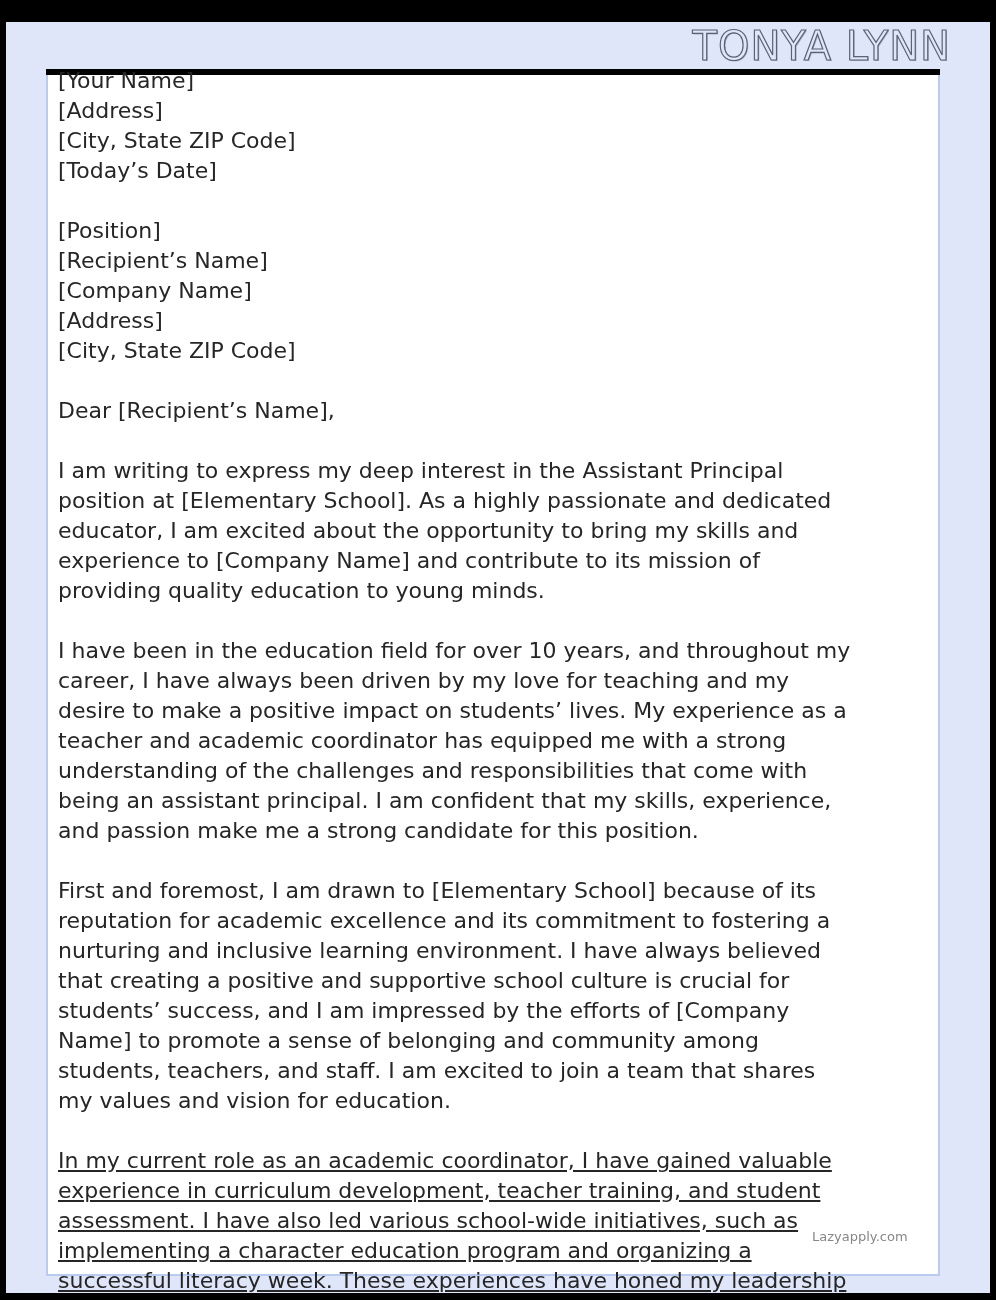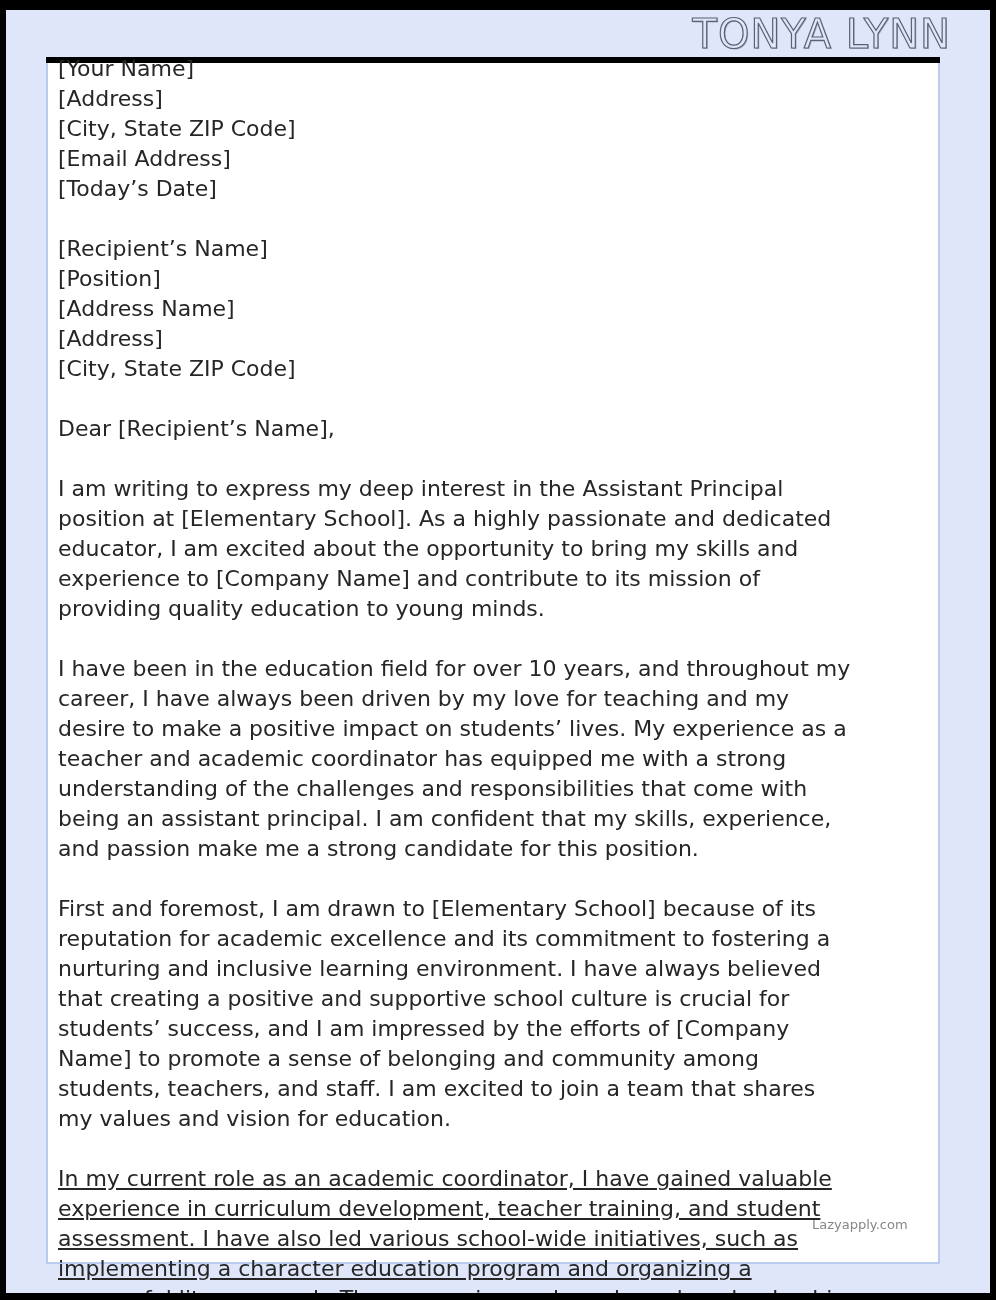--- a/index.html
+++ b/index.html
@@ -16,21 +16,21 @@
 
   
   #doc-canvas {
     position: absolute;
     left: 0;
     top: 0;
     width: 996px;
     height: 1300px;
     background: #000000;
     box-sizing: border-box;
-    padding: 10px 6px 7px 6px;
+    padding: 22px 6px 7px 6px;
   }
   #doc-backdrop {
     position: relative;
     width: 100%;
     height: 100%;
     background: #dfe6f9;
     overflow: hidden;
   }
 
   
@@ -141,28 +141,27 @@
     <div id="header-rule"></div>
 
     <div id="letter-page"></div>
 
     <div id="letter-body">
 
       <div class="addr-block">
         <span class="addr-line">[Your Name]</span>
         <span class="addr-line">[Address]</span>
         <span class="addr-line">[City, State ZIP Code]</span>
-        <span class="addr-line">[Email Address]</span>
         <span class="addr-line">[Today’s Date]</span>
       </div>
 
       <div class="addr-block">
+        <span class="addr-line">[Position]</span>
         <span class="addr-line">[Recipient’s Name]</span>
-        <span class="addr-line">[Position]</span>
-        <span class="addr-line">[Address Name]</span>
+        <span class="addr-line">[Company Name]</span>
         <span class="addr-line">[Address]</span>
         <span class="addr-line">[City, State ZIP Code]</span>
       </div>
 
       <p class="salutation">Dear [Recipient’s Name],</p>
 
       <p class="body-para">I am writing to express my deep interest in the Assistant Principal position at [Elementary School]. As a highly passionate and dedicated educator, I am excited about the opportunity to bring my skills and experience to [Company Name] and contribute to its mission of providing quality education to young minds.</p>
       <p class="body-para">I have been in the education field for over 10 years, and throughout my career, I have always been driven by my love for teaching and my desire to make a positive impact on students’ lives. My experience as a teacher and academic coordinator has equipped me with a strong understanding of the challenges and responsibilities that come with being an assistant principal. I am confident that my skills, experience, and passion make me a strong candidate for this position.</p>
       <p class="body-para">First and foremost, I am drawn to [Elementary School] because of its reputation for academic excellence and its commitment to fostering a nurturing and inclusive learning environment. I have always believed that creating a positive and supportive school culture is crucial for students’ success, and I am impressed by the efforts of [Company Name] to promote a sense of belonging and community among students, teachers, and staff. I am excited to join a team that shares my values and vision for education.</p>
       <p class="body-para">In my current role as an academic coordinator, I have gained valuable experience in curriculum development, teacher training, and student assessment. I have also led various school-wide initiatives, such as implementing a character education program and organizing a successful literacy week. These experiences have honed my leadership skills and prepared me for the challenges of being an assistant principal. I am confident that with my strong organizational and communication skills, I will be able to effectively support the school’s vision and work collaboratively with the principal, teachers, and staff</p>

